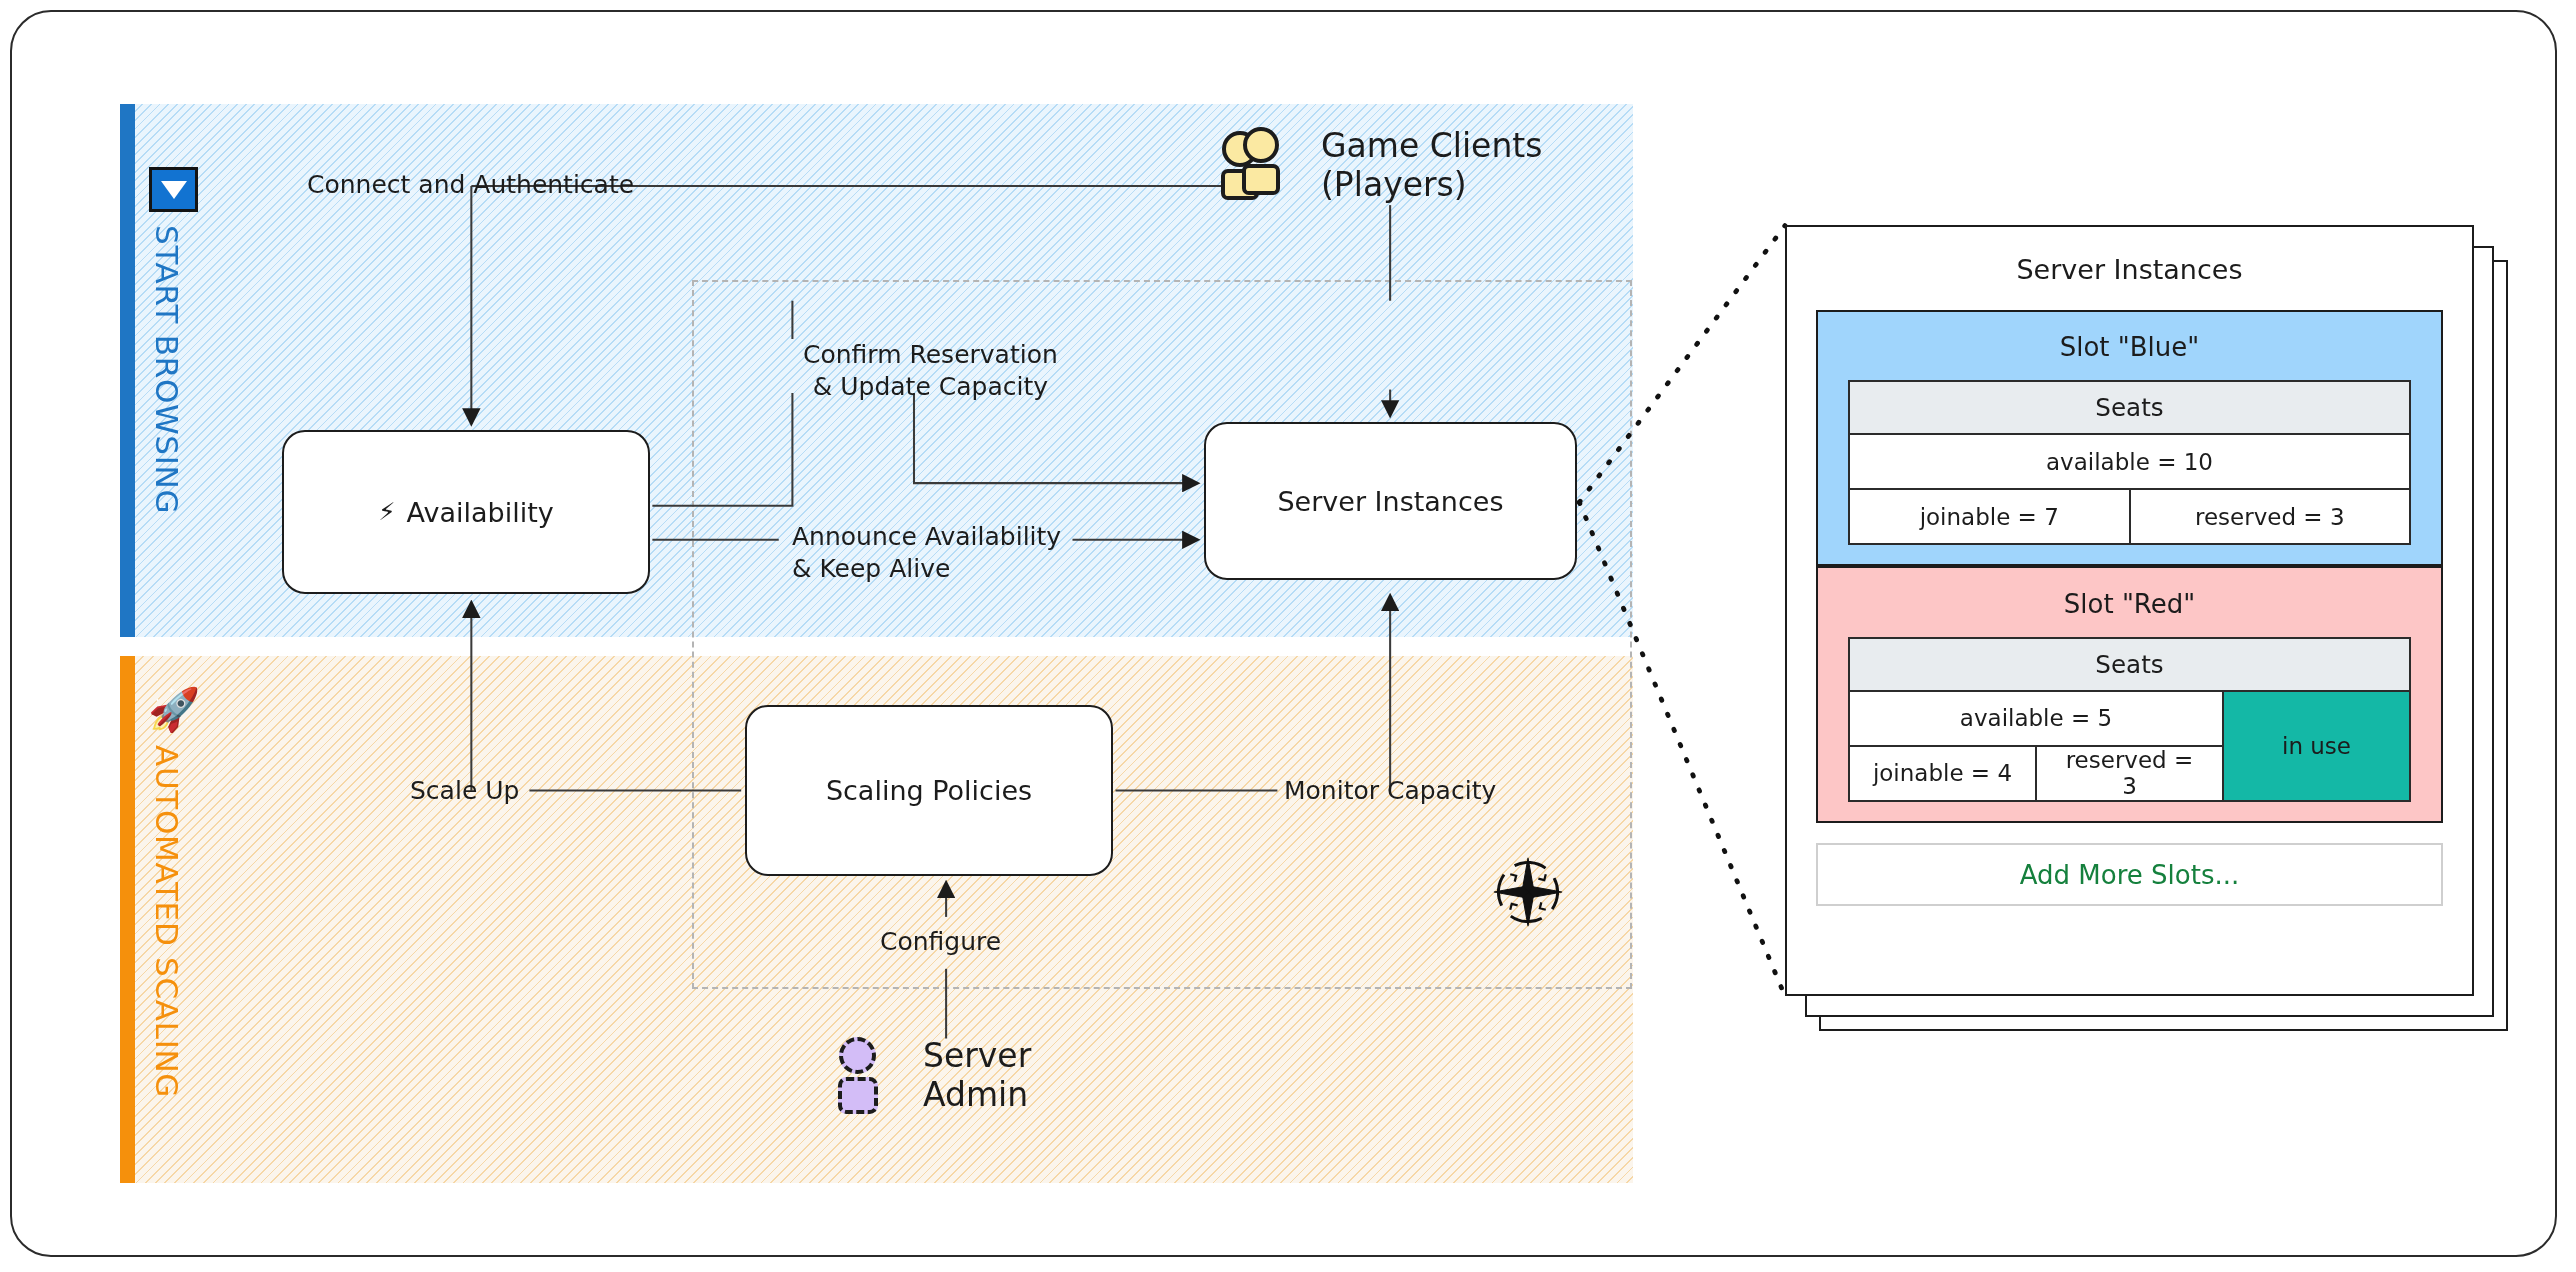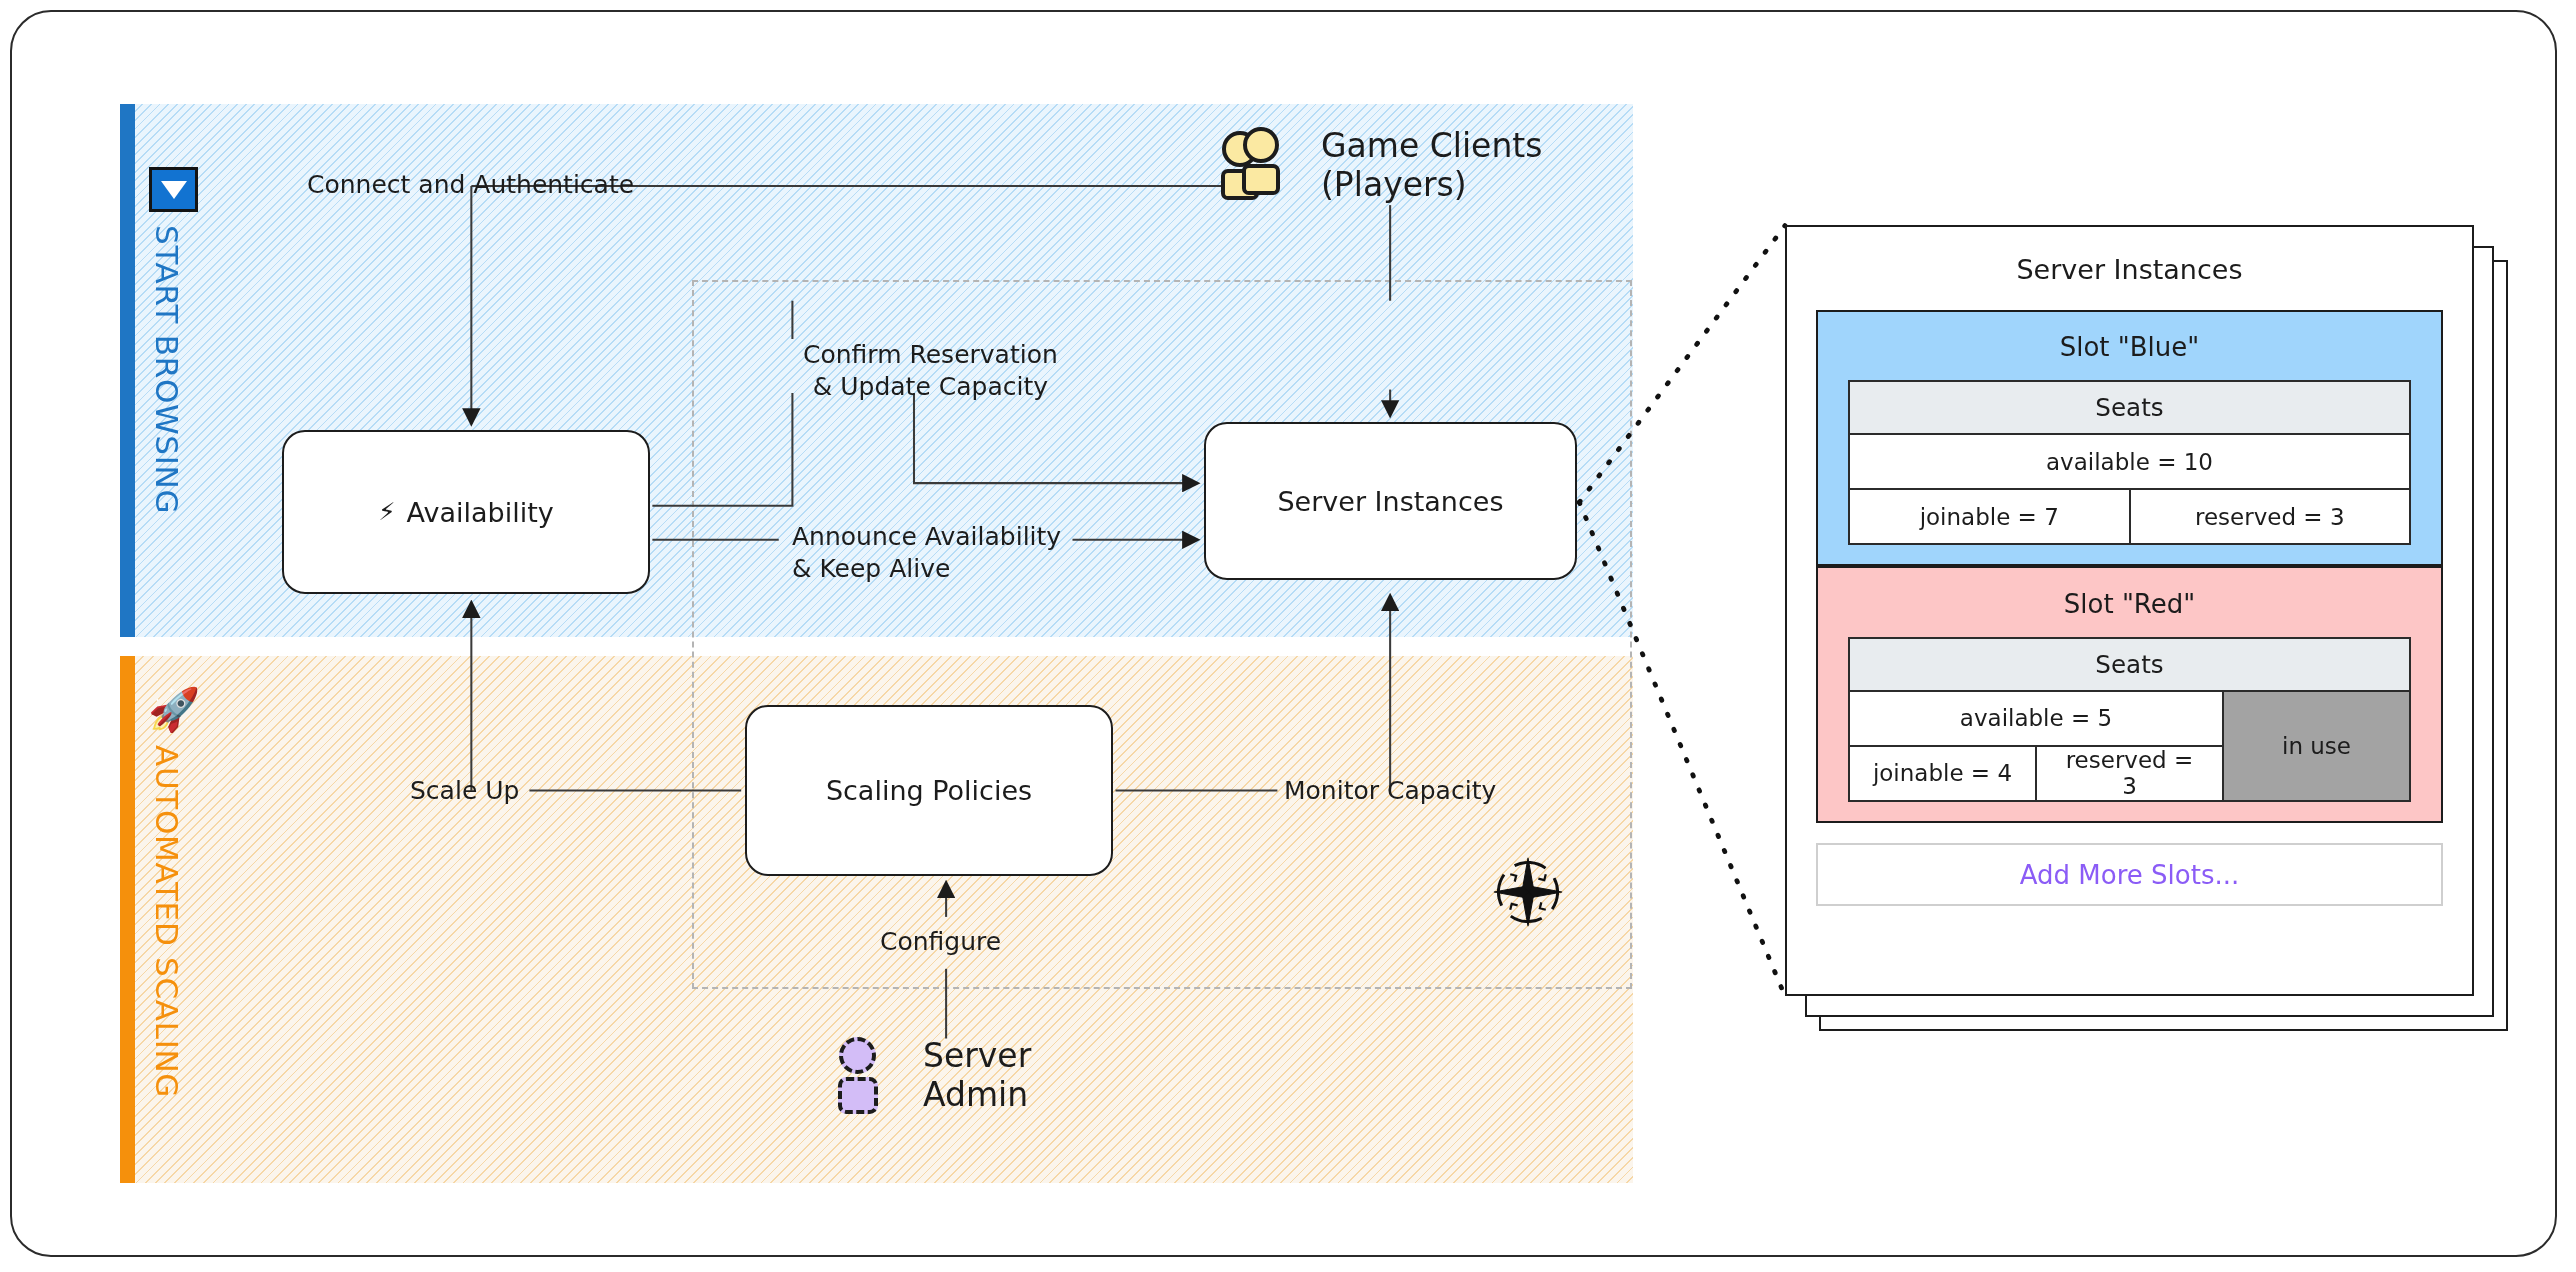--- a/index.html
+++ b/index.html
@@ -278,30 +278,30 @@
     background:#ffffff;
     height:53px;
     padding:0 19px;
   }
   .seats-table td.hdr{
     background:#e8ecef;
     height:51px;
     font-size:24.6px;
   }
   .seats-table td.inuse{
-    background:#a3a3a3;
+    background:#14b8a6;
     width:32%;
   }
   #add-slots{
     margin-top:20.5px;
     border:2px solid #cfcfcf;
     box-sizing:border-box;
     height:63px;
     display:flex;align-items:center;justify-content:center;
-    color:#8b5cf6;
+    color:#15803d;
     font-size:26px;
     background:#ffffff;
   }
 </style>
 </head>
 <body>
 
 <div id="canvas">
 
   <div id="outer-frame"></div>

